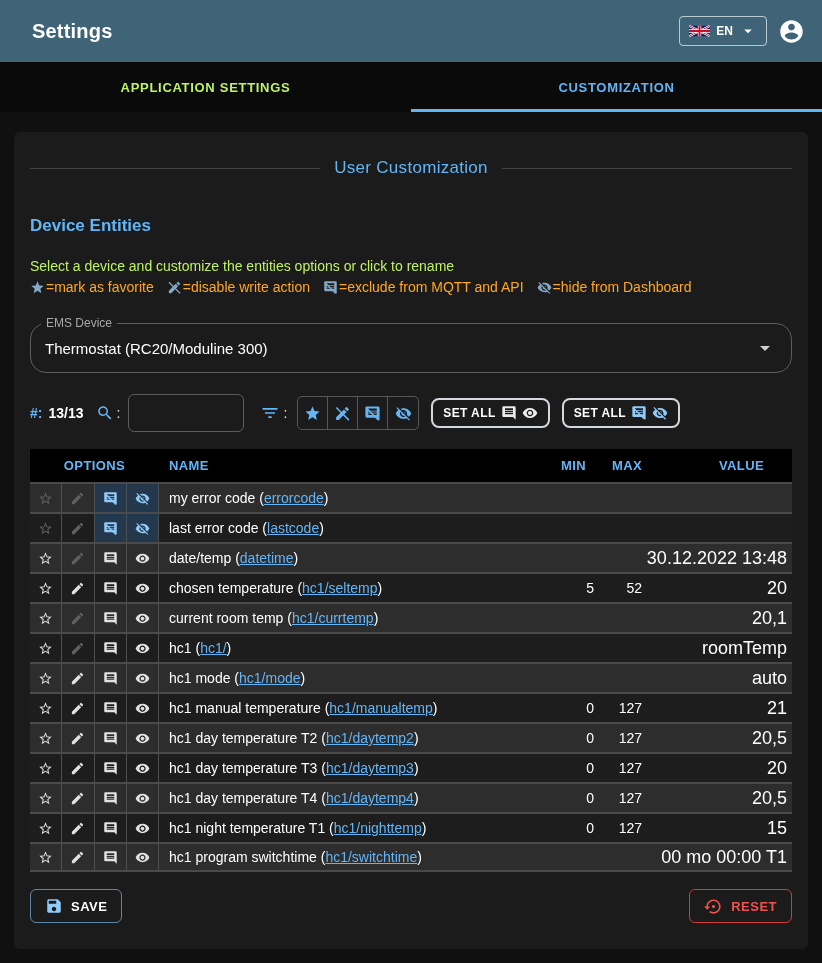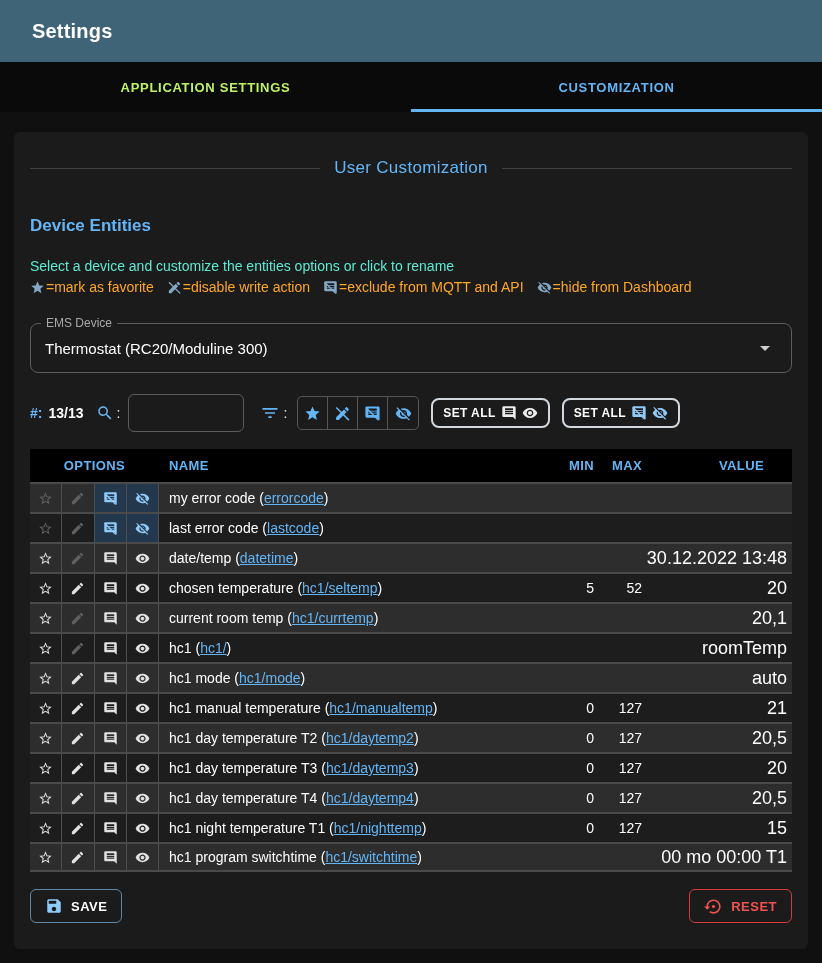--- a/index.html
+++ b/index.html
@@ -32,27 +32,27 @@
 
   
   .card { margin:20px 14px 0; background:#1b1b1b; border-radius:6px; padding:14px 16px 14px; min-height:817px; }
 
   .title-row { display:flex; align-items:center; gap:14px; margin:12px 0 0; }
   .title-row .line { flex:1; height:1px; background:#414141; }
   .title-row h2 { margin:0; font-size:17px; font-weight:500; color:#64b5f6; letter-spacing:.3px; }
 
   .section-title { margin:38px 0 0; font-size:17px; font-weight:700; color:#64b5f6; }
 
-  .hint { margin:22px 0 0; font-size:14px; color:#5eead4; }
+  .hint { margin:22px 0 0; font-size:14px; color:#bef264; }
   .legend { margin:5px 0 0; font-size:14px; color:#ffa726; display:flex; align-items:center; flex-wrap:wrap; }
   .legend-item { display:inline-flex; align-items:center; margin-right:13px; }
   .legend-item svg { width:15px; height:15px; fill:#83a9c6; margin-right:1px; }
 
   
-  .select { position:relative; margin-top:28px; height:50px; border:1px solid #5c5c5c; border-radius:8px;
+  .select { position:relative; margin-top:28px; height:50px; border:1px solid #5c5c5c; border-radius:16px;
     display:flex; align-items:center; padding:0 14px; cursor:pointer; }
   .select-label { position:absolute; top:-8px; left:10px; padding:0 5px; background:#1b1b1b;
     font-size:12px; color:#a8a8a8; }
   .select-value { font-size:15px; color:#fff; }
   .select .caret { margin-left:auto; width:24px; height:24px; fill:#cfcfcf; }
 
   
   .toolbar { display:flex; align-items:center; margin-top:18px; height:44px; }
   .count-label { color:#64b5f6; font-weight:700; font-size:14px; }
   .count { color:#fff; font-weight:700; font-size:14px; margin-left:6px; }
@@ -73,21 +73,21 @@
   .setall svg { width:16px; height:16px; fill:#ececec; }
   .setall.hide svg { fill:#90caf9; }
 
   
   .table { margin-top:14px; }
   .thead { display:flex; align-items:center; height:33px; background:#000;
     color:#64b5f6; font-size:13px; font-weight:700; letter-spacing:.4px; }
   .c-opts { width:129px; text-align:center; }
   .c-name { flex:1; padding-left:10px; }
   .c-min  { width:44px; text-align:right; }
-  .c-max  { width:48px; text-align:right; }
+  .c-max  { width:48px; text-align:right;margin-left:8px; }
   .c-value{ width:150px; text-align:right; padding-right:28px; }
 
   .row { display:flex; align-items:stretch; height:30px; border-top:2px solid #4a4a4a; background:#2d2d2d; }
   .row.dark { background:#1d1d1d; }
   .row:last-child { border-bottom:2px solid #4a4a4a; }
   .opts { width:129px; display:flex; }
   .opt { flex:1; display:flex; align-items:center; justify-content:center;
     background:transparent; border:none; border-right:1px solid #4f4f4f; padding:0; }
   .opt svg { width:15px; height:15px; fill:#e2e2e2; }
   .opt.dim svg { fill:#606060; }
@@ -160,20 +160,34 @@
       <rect width="60" height="30" fill="#012169"></rect>
       <path d="M0 0 L60 30 M60 0 L0 30" stroke="#fff" stroke-width="6"></path>
       <path d="M0 0 L60 30 M60 0 L0 30" stroke="#C8102E" stroke-width="2.5"></path>
       <path d="M30 0 V30 M0 15 H60" stroke="#fff" stroke-width="10"></path>
       <path d="M30 0 V30 M0 15 H60" stroke="#C8102E" stroke-width="6"></path>
     </symbol>
 </svg>
 
 <header class="appbar">
   <h1>Settings</h1>
+  <div class="appbar-right">
+    <button class="lang-btn">
+      <svg class="flag">
+          <use href="#i-flag-uk"></use>
+        </svg>
+      <span class="lang-label">EN</span>
+      <svg class="caret">
+          <use href="#i-caret"></use>
+        </svg>
+    </button>
+    <svg class="account">
+        <use href="#i-account"></use>
+      </svg>
+  </div>
 </header>
 
 <nav class="tabs">
   <div class="tab">APPLICATION SETTINGS</div>
   <div class="tab active">CUSTOMIZATION</div>
 </nav>
 
 <main class="card">
 
   <div class="title-row">

